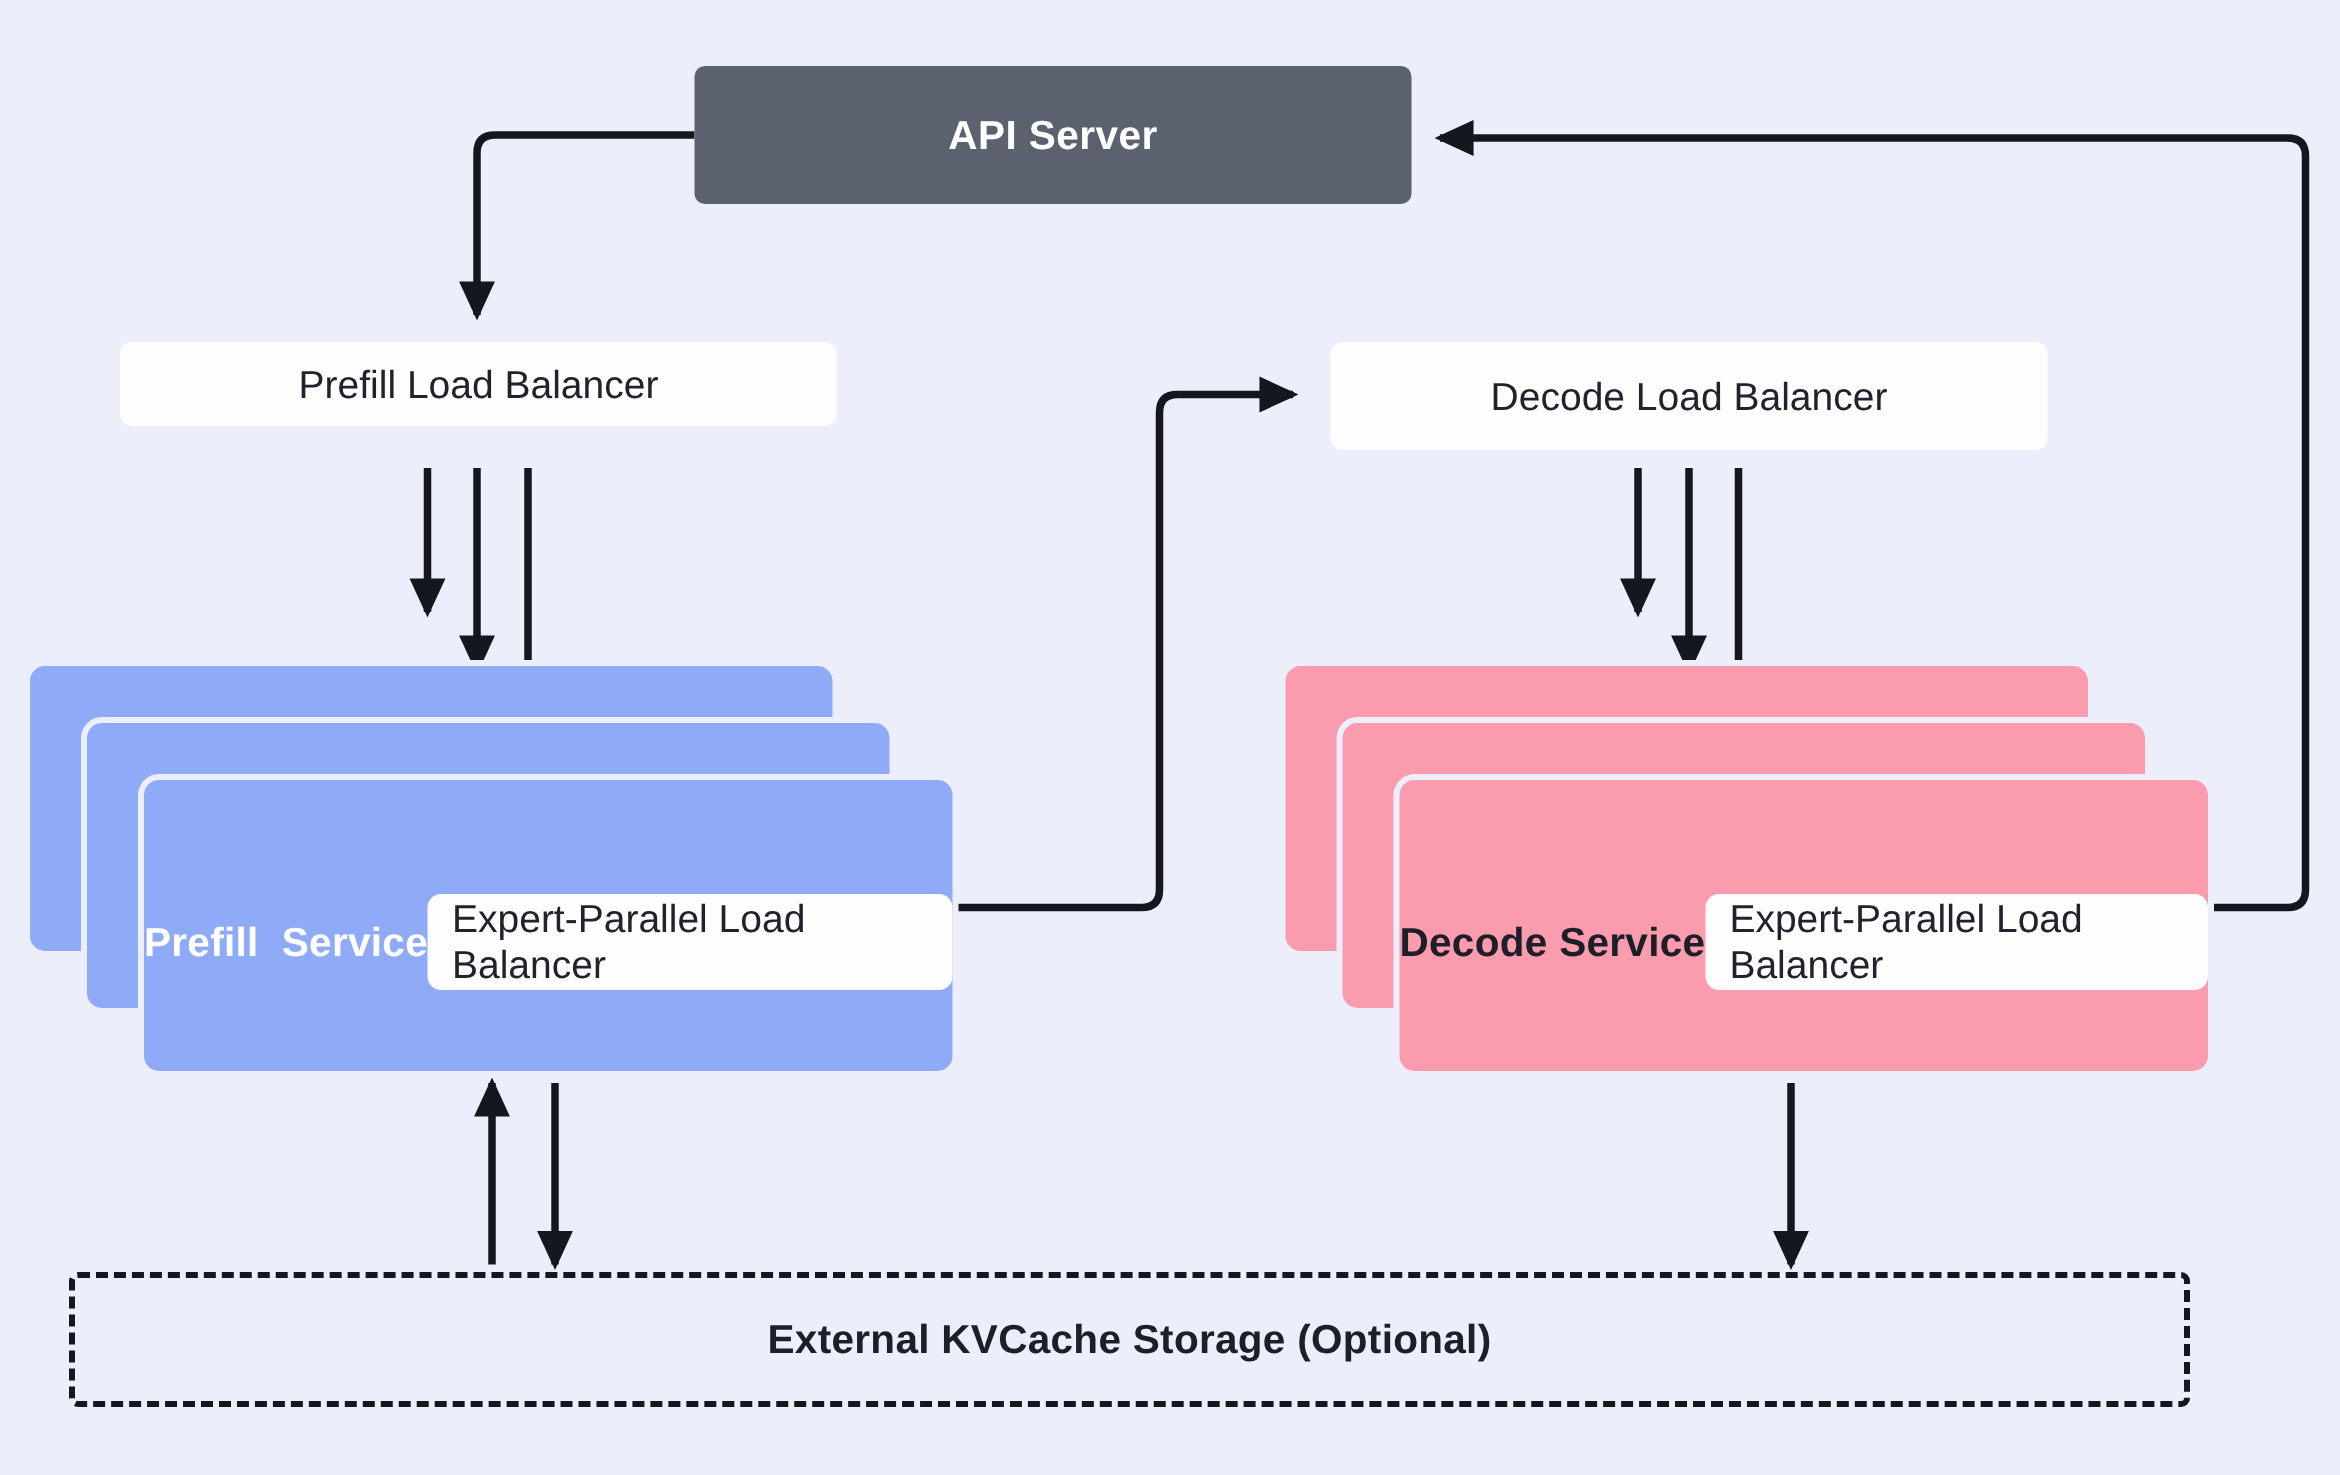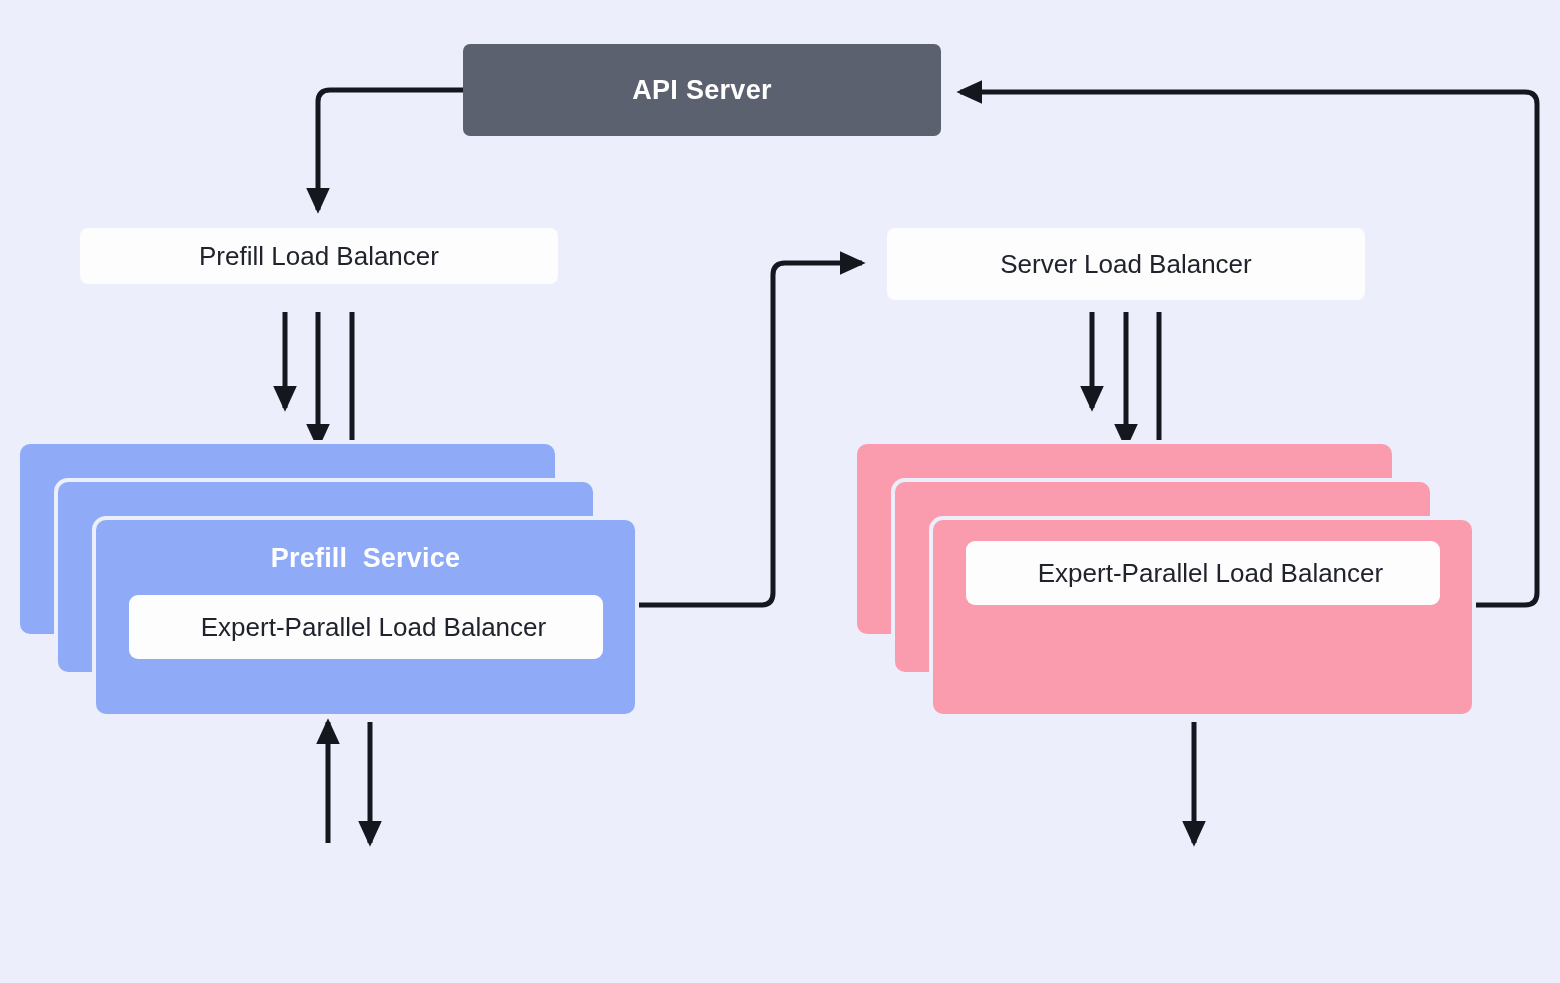--- a/index.html
+++ b/index.html
@@ -45,21 +45,21 @@
   .card {
     position: absolute;
     width: 543px; height: 198px;
     border-radius: 14px;
     border: 4px solid #eceefb;
   }
   .card.back { left: 0px;  top: 0px; }
   .card.mid  { left: 38px; top: 38px; }
   .card.front{
     left: 76px; top: 76px; width: 547px; height: 202px;
-    display: flex; flex-direction: column; align-items: center;
+    display: flex; flex-direction: row; align-items: center;
   }
   .blue  { background: #8fabf7; }
   .pink  { background: #fb9bae; }
 
   .svc-title {
     margin-top: 23px;
     font-size: 27px; font-weight: bold; letter-spacing: .2px;
     white-space: pre;
   }
   .svc-title.light { color: #ffffff; }
@@ -128,38 +128,42 @@
 
   <div class="node" id="api-server">
     <span class="lbl">API Server</span>
   </div>
 
   <div class="node lb-box" id="prefill-lb">
     <span class="lbl">Prefill Load Balancer</span>
   </div>
 
   <div class="node lb-box" id="decode-lb">
-    <span class="lbl">Server Load Balancer</span>
+    <span class="lbl">Decode Load Balancer</span>
   </div>
 
   <div class="stack" id="prefill-stack">
     <div class="card back blue"></div>
     <div class="card mid blue"></div>
     <div class="card front blue">
       <div class="svc-title light">Prefill  Service</div>
       <div class="epl-box">
         <span class="lbl">Expert-Parallel Load Balancer</span>
       </div>
     </div>
   </div>
 
   <div class="stack" id="decode-stack">
     <div class="card back pink"></div>
     <div class="card mid pink"></div>
     <div class="card front pink">
+      <div class="svc-title dark">Decode Service</div>
       <div class="epl-box">
         <span class="lbl">Expert-Parallel Load Balancer</span>
       </div>
     </div>
   </div>
 
+  <div class="node" id="kvcache">
+    <span class="lbl">External KVCache Storage (Optional)</span>
+  </div>
 
 </div>
 
 </body></html>

